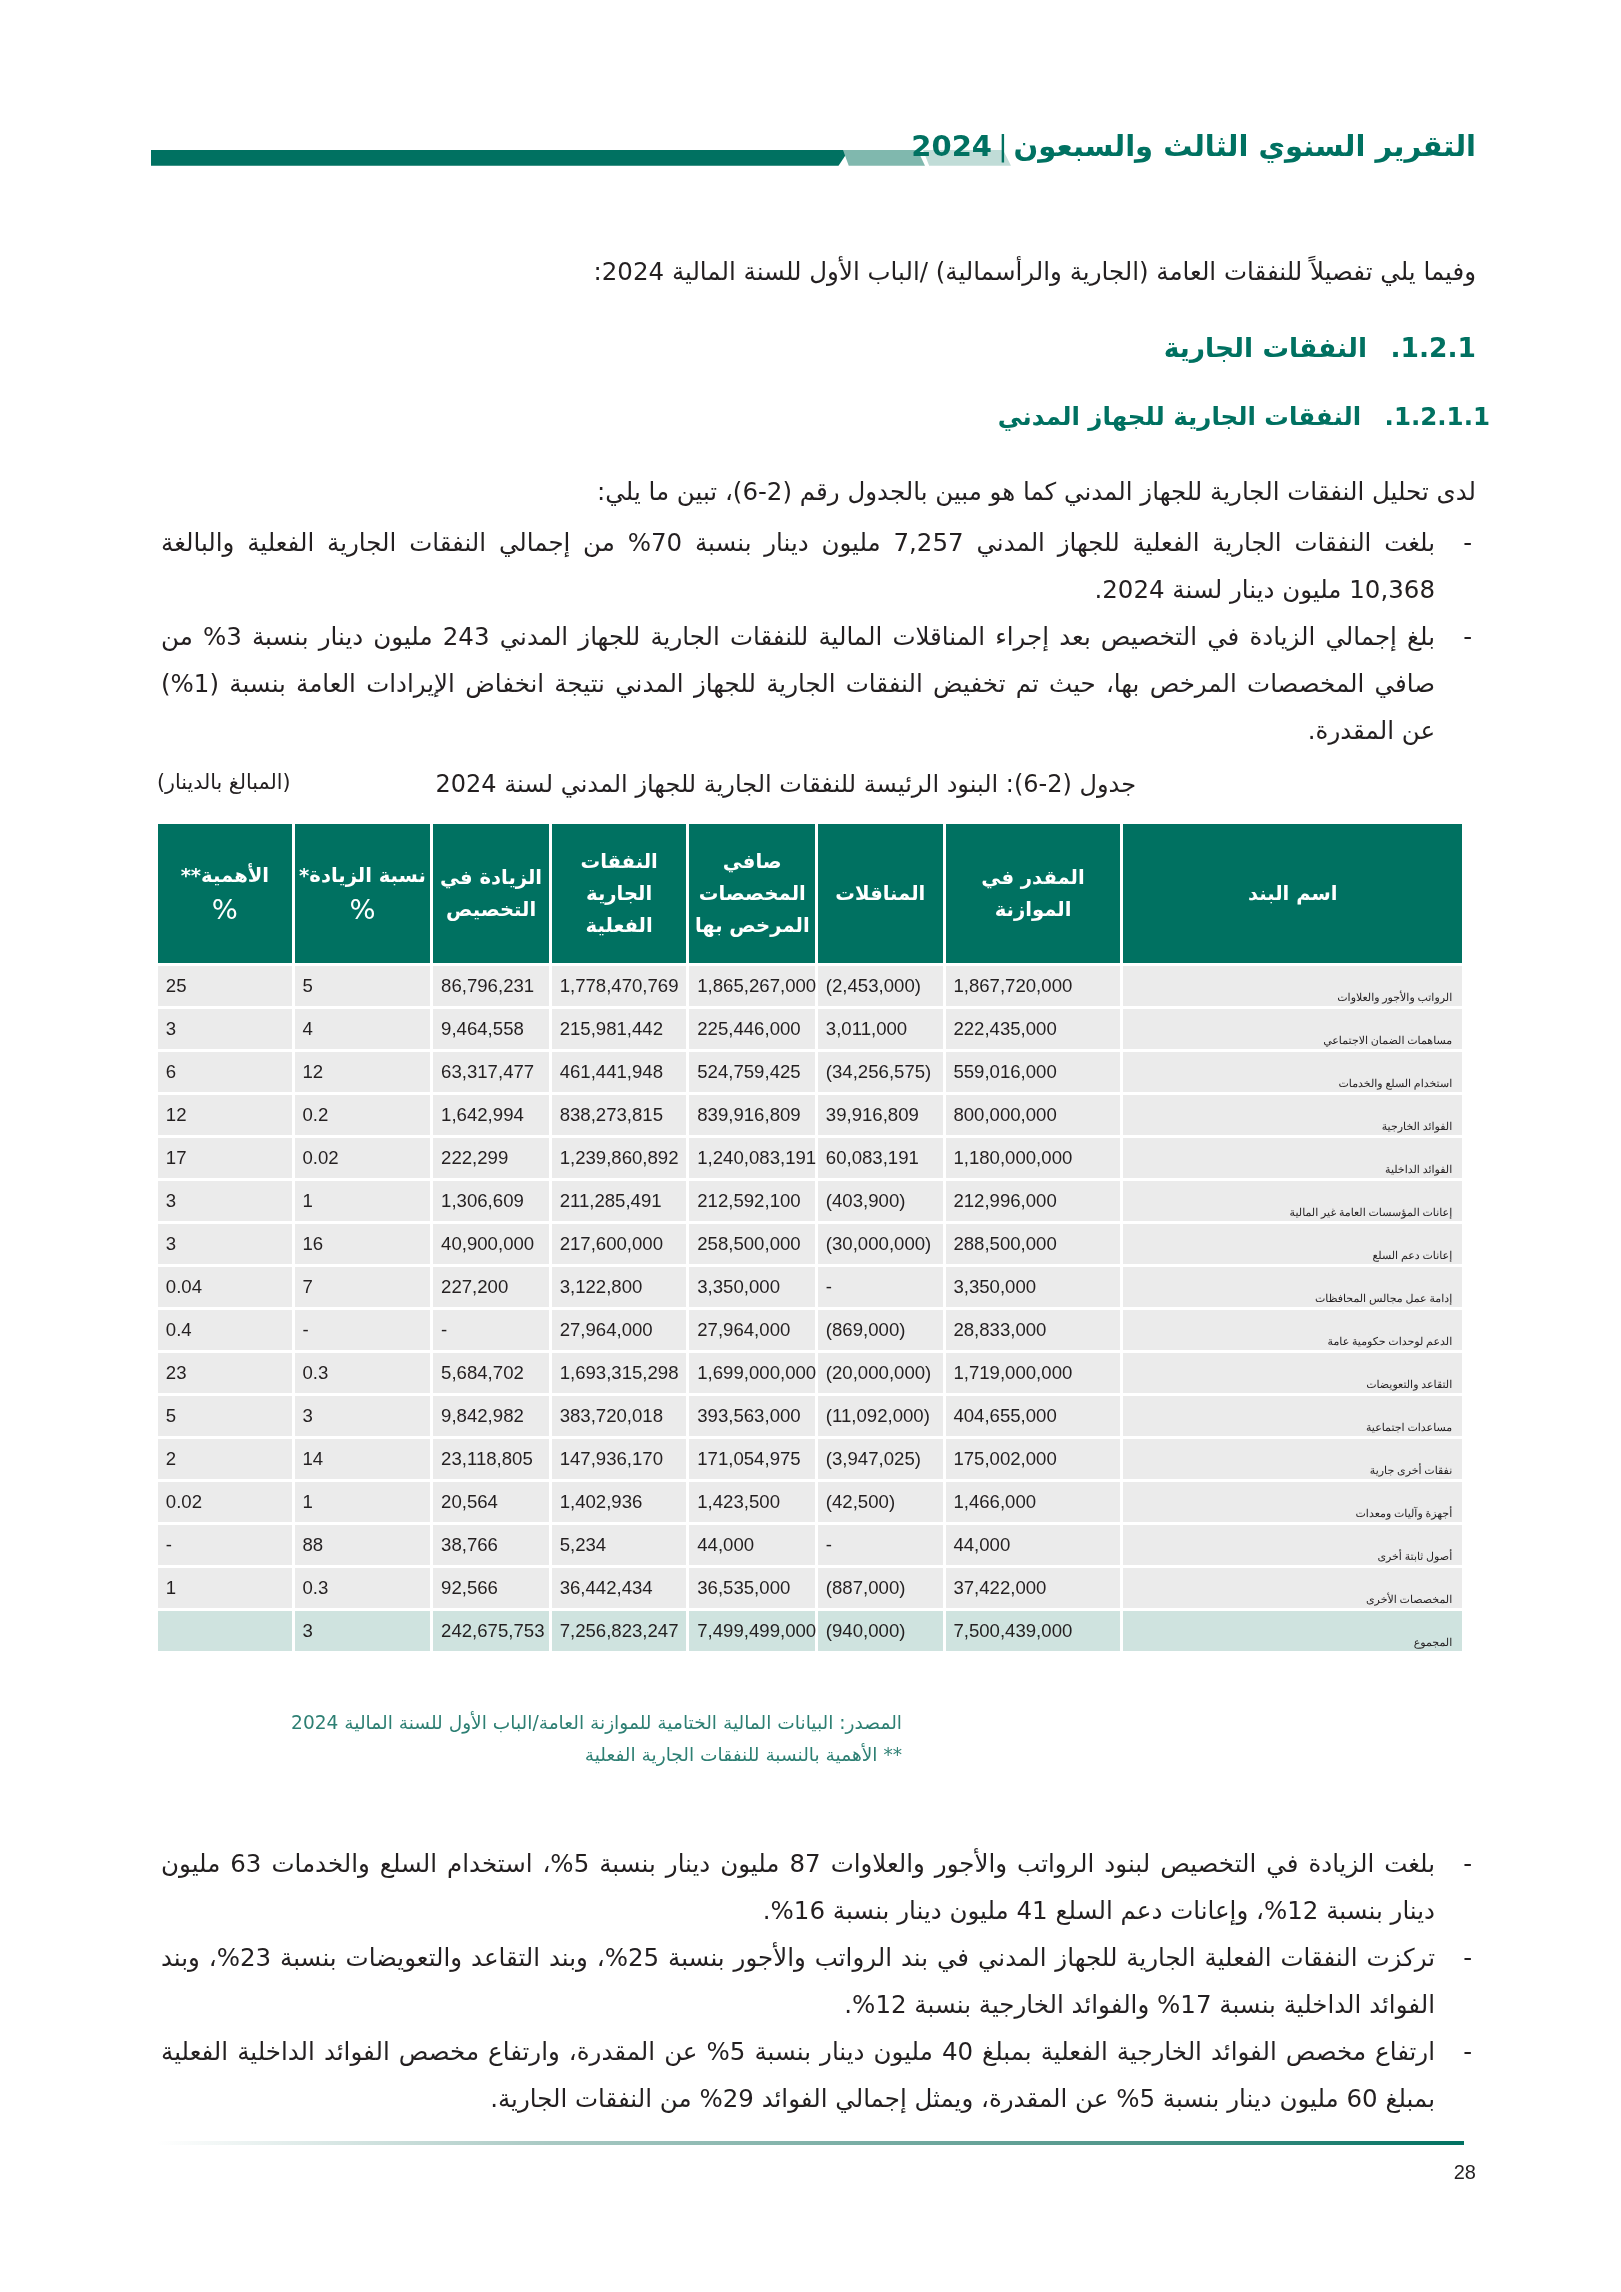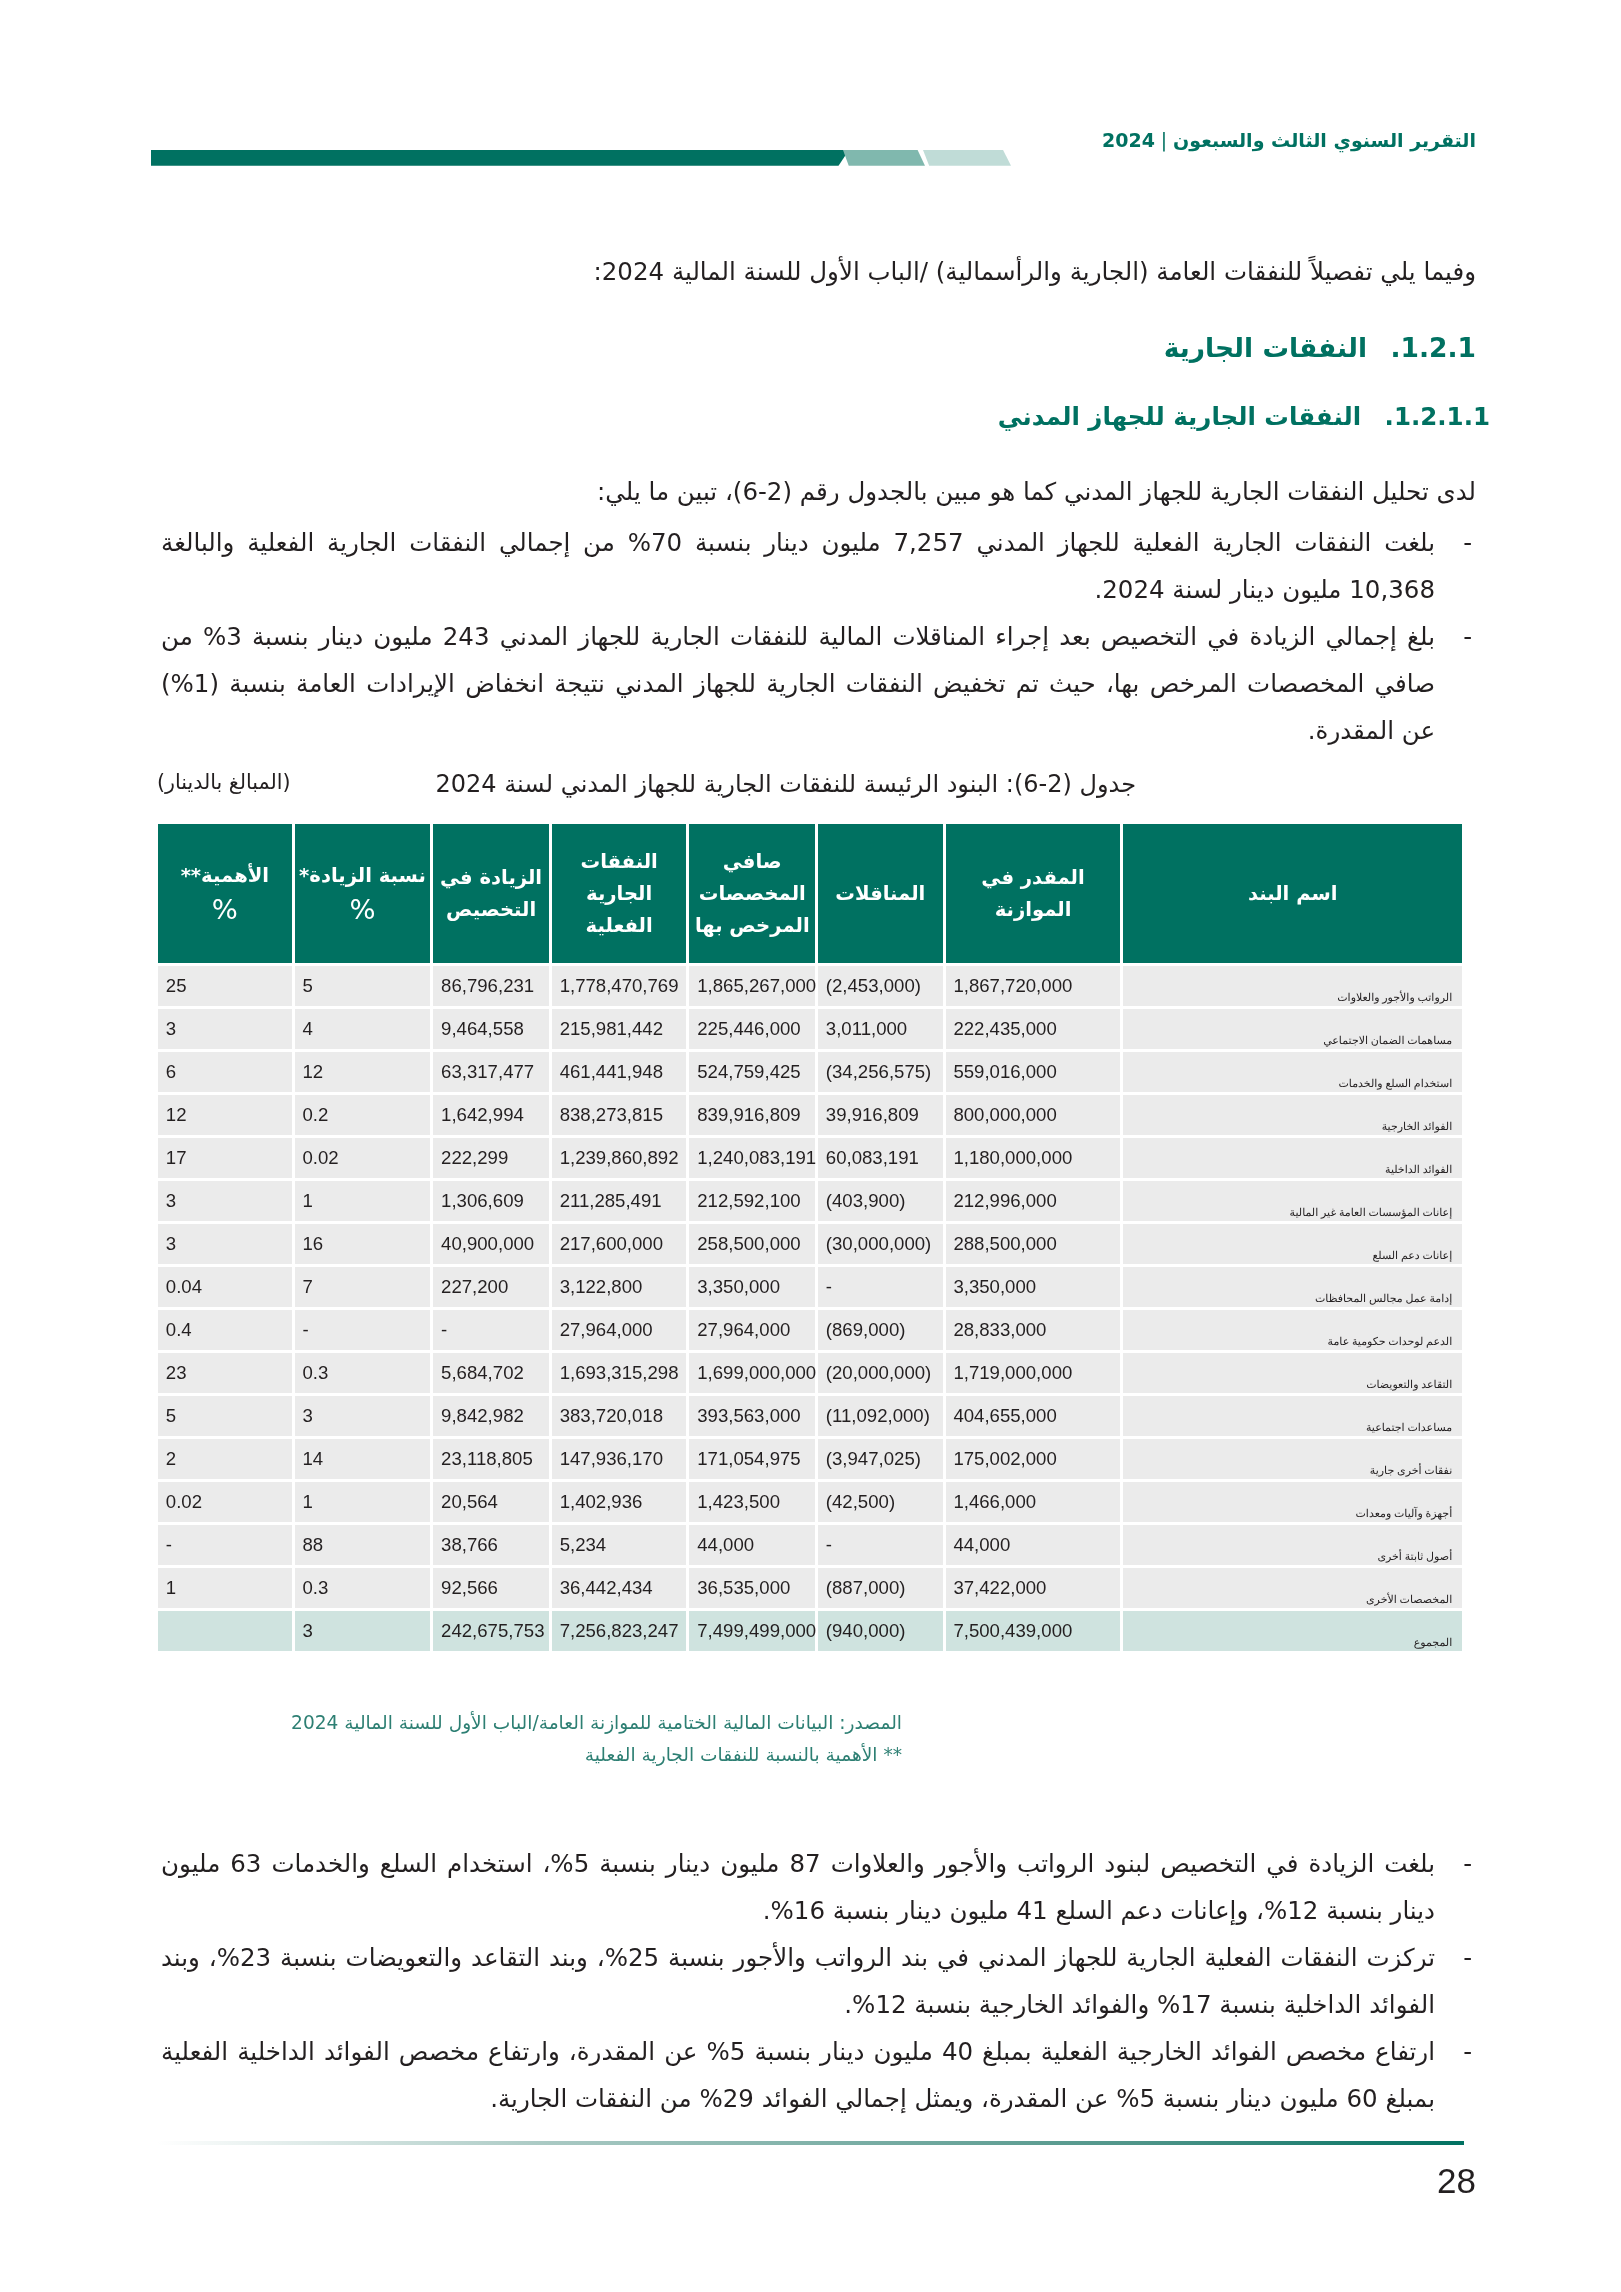--- a/index.html
+++ b/index.html
@@ -9,21 +9,21 @@
   
   .hdr-bar { position: absolute; top: 150px; height: 15.7px; }
   .hdr-bar.dark  { left: 151px; width: 698px; background: #007161;
                    clip-path: polygon(0 0, 100% 0, 98.5% 100%, 0 100%); }
   .hdr-bar.mid   { left: 843px; width: 82px; background: #80b8ae;
                    clip-path: polygon(0 0, 91% 0, 100% 100%, 7% 100%); }
   .hdr-bar.light { left: 923px; width: 88px; background: #c0dcd7;
                    clip-path: polygon(0 0, 91% 0, 100% 100%, 7% 100%); }
   .hdr-title { position: absolute; top: 129px; right: 145px; direction: rtl;
                font-family: "DejaVu Sans", sans-serif; font-weight: bold;
-               font-size: 19px; color: #007161; letter-spacing: -0.5px; white-space: nowrap; }
+               font-size: 29px; color: #007161; letter-spacing: -0.5px; white-space: nowrap; }
   .hdr-title .sep { font-weight: normal; margin: 0 5.9px; }
 
   
   .rtl { direction: rtl; text-align: right; }
   .para { position: absolute; right: 145px; left: 157px; font-size: 24.5px; line-height: 45px; }
   .intro { top: 249px; }
   .h2 { position: absolute; right: 145px; top: 332px; font-size: 26.5px; font-weight: bold; color: #007161; direction: rtl; }
   .h3 { position: absolute; right: 131px; top: 402px; font-size: 24.5px; font-weight: bold; color: #007161; direction: rtl; }
   .h2 .num, .h3 .num { margin-left: 23.5px; }
   .lead { top: 469px; }
@@ -51,21 +51,21 @@
   table.main tr.total td { background: #cfe3df; }
   table.main tr.total td.name { font-weight: normal; }
 
   
   .notes { position: absolute; top: 1707px; left: 157px; width: 745px; direction: rtl; text-align: right;
            color: #2d7f73; font-size: 18.6px; line-height: 32px; }
 
   
   .foot-rule { position: absolute; top: 2141px; left: 157px; width: 1307px; height: 3.9px;
                background: linear-gradient(to right, #ffffff 0%, #a9c9c3 30%, #4f9589 75%, #007161 100%); }
-  .page-num { position: absolute; top: 2161px; right: 145px; font-size: 35px; font-family: "Liberation Sans", sans-serif; }
+  .page-num { position: absolute; top: 2161px; right: 145px; font-size: 20px; font-family: "Liberation Sans", sans-serif; }
 </style>
 </head>
 <body>
 
 <div class="hdr-bar dark"></div>
 <div class="hdr-bar mid"></div>
 <div class="hdr-bar light"></div>
 <div class="hdr-title">
   <span>التقرير السنوي الثالث والسبعون</span><span class="sep">|</span><span>2024</span>
 </div>

